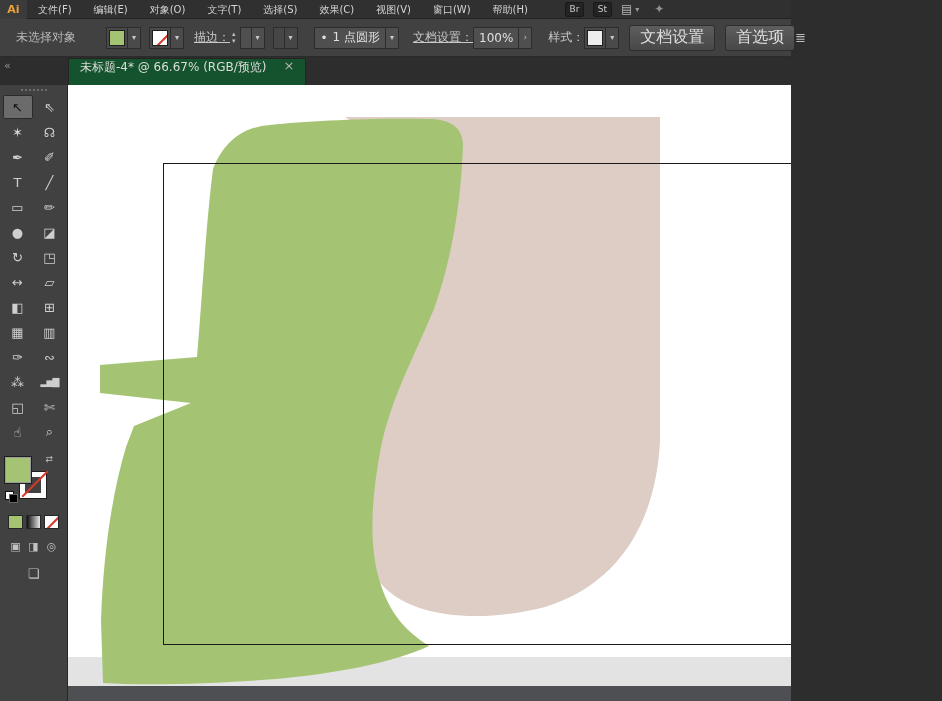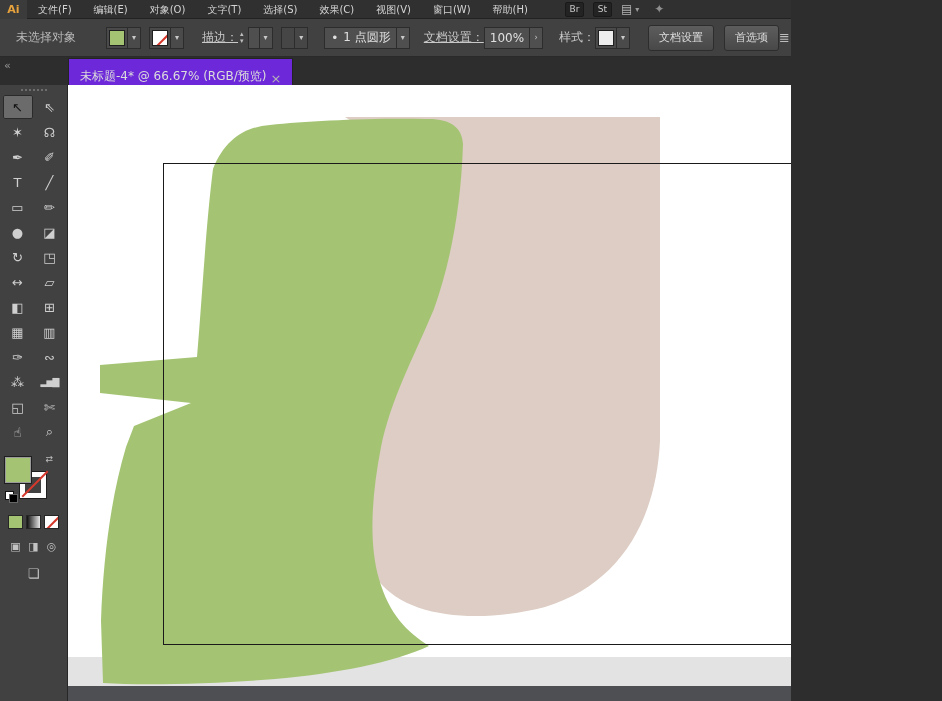--- a/index.html
+++ b/index.html
@@ -36,30 +36,30 @@
     border-left:1px solid #2c2c2c;font-size:8px;color:#c9c9c9}
   .cb-label{color:#c9c9c9}
   .link{text-decoration:underline}
   .spinner{display:flex;flex-direction:column;justify-content:center;font-size:7px;line-height:7px;color:#bdbdbd;margin:0 2px}
   .combo{display:flex;align-items:center;height:22px;border:1px solid #2c2c2c;background:#4f4f4f}
   .combo .val{flex:1;padding:0 5px;color:#e0e0e0;overflow:hidden}
   .combo.disabled{background:#464646}
   .combo .bullet{padding-left:6px;color:#e0e0e0}
   .w58{width:58px}.w100{width:100px}.w104{width:106px}.w62{width:62px}
   .btn{height:21px;padding:12px 10px;background:linear-gradient(#5d5d5d,#484848);border:1px solid #2d2d2d;
-    border-radius:3px;color:#dedede;font-size:11px;display:flex;align-items:center;font-family:inherit}
+    border-radius:3px;color:#dedede;font-size:16px;display:flex;align-items:center;font-family:inherit}
   .ml2{margin-left:2px}.ml4{margin-left:0}.ml8{margin-left:8px}.ml10{margin-left:10px}
-  .ml14{margin-left:14px}.ml16{margin-left:16px}.ml18{margin-left:18px}.ml30{margin-left:30px}
+  .ml14{margin-left:14px}.ml16{margin-left:16px}.ml18{margin-left:10px}.ml30{margin-left:30px}
   .cb-clip{margin-left:auto;margin-right:-5px;color:#bdbdbd;font-size:13px}
 
   
   .tabbar{height:28px;background:#2d2d2d;flex:0 0 auto;position:relative;display:flex;align-items:flex-end}
   .collapse{position:absolute;left:4px;top:2px;color:#989898;font-size:11px}
-  .tab{margin-left:68px;height:27px;background:#6d28d9;border:1px solid #242424;border-bottom:none;
-    display:flex;align-items:flex-end;gap:4px;padding:0 11px;color:#dcdcdc}
+  .tab{margin-left:68px;height:27px;background:#14532d;border:1px solid #242424;border-bottom:none;
+    display:flex;align-items:flex-start;gap:17px;padding:0 11px;color:#dcdcdc}
   .tab-close{color:#b5b5b5;font-size:13px;line-height:13px}
 
   
   .main{flex:1;display:flex;min-height:0}
   .toolpanel{width:68px;background:#414141;border-right:1px solid #272727;display:flex;flex-direction:column;
     align-items:center;padding-top:1px;flex:0 0 auto}
   .grip{width:26px;border-top:2px dotted #6d6d6d;margin:3px 0 4px}
   .tools{display:grid;grid-template-columns:repeat(2,30px);gap:1px 2px;justify-content:center}
   .tool{width:30px;height:24px;display:flex;align-items:center;justify-content:center;color:#cfcfcf;
     font-size:13px;border-radius:2px}

